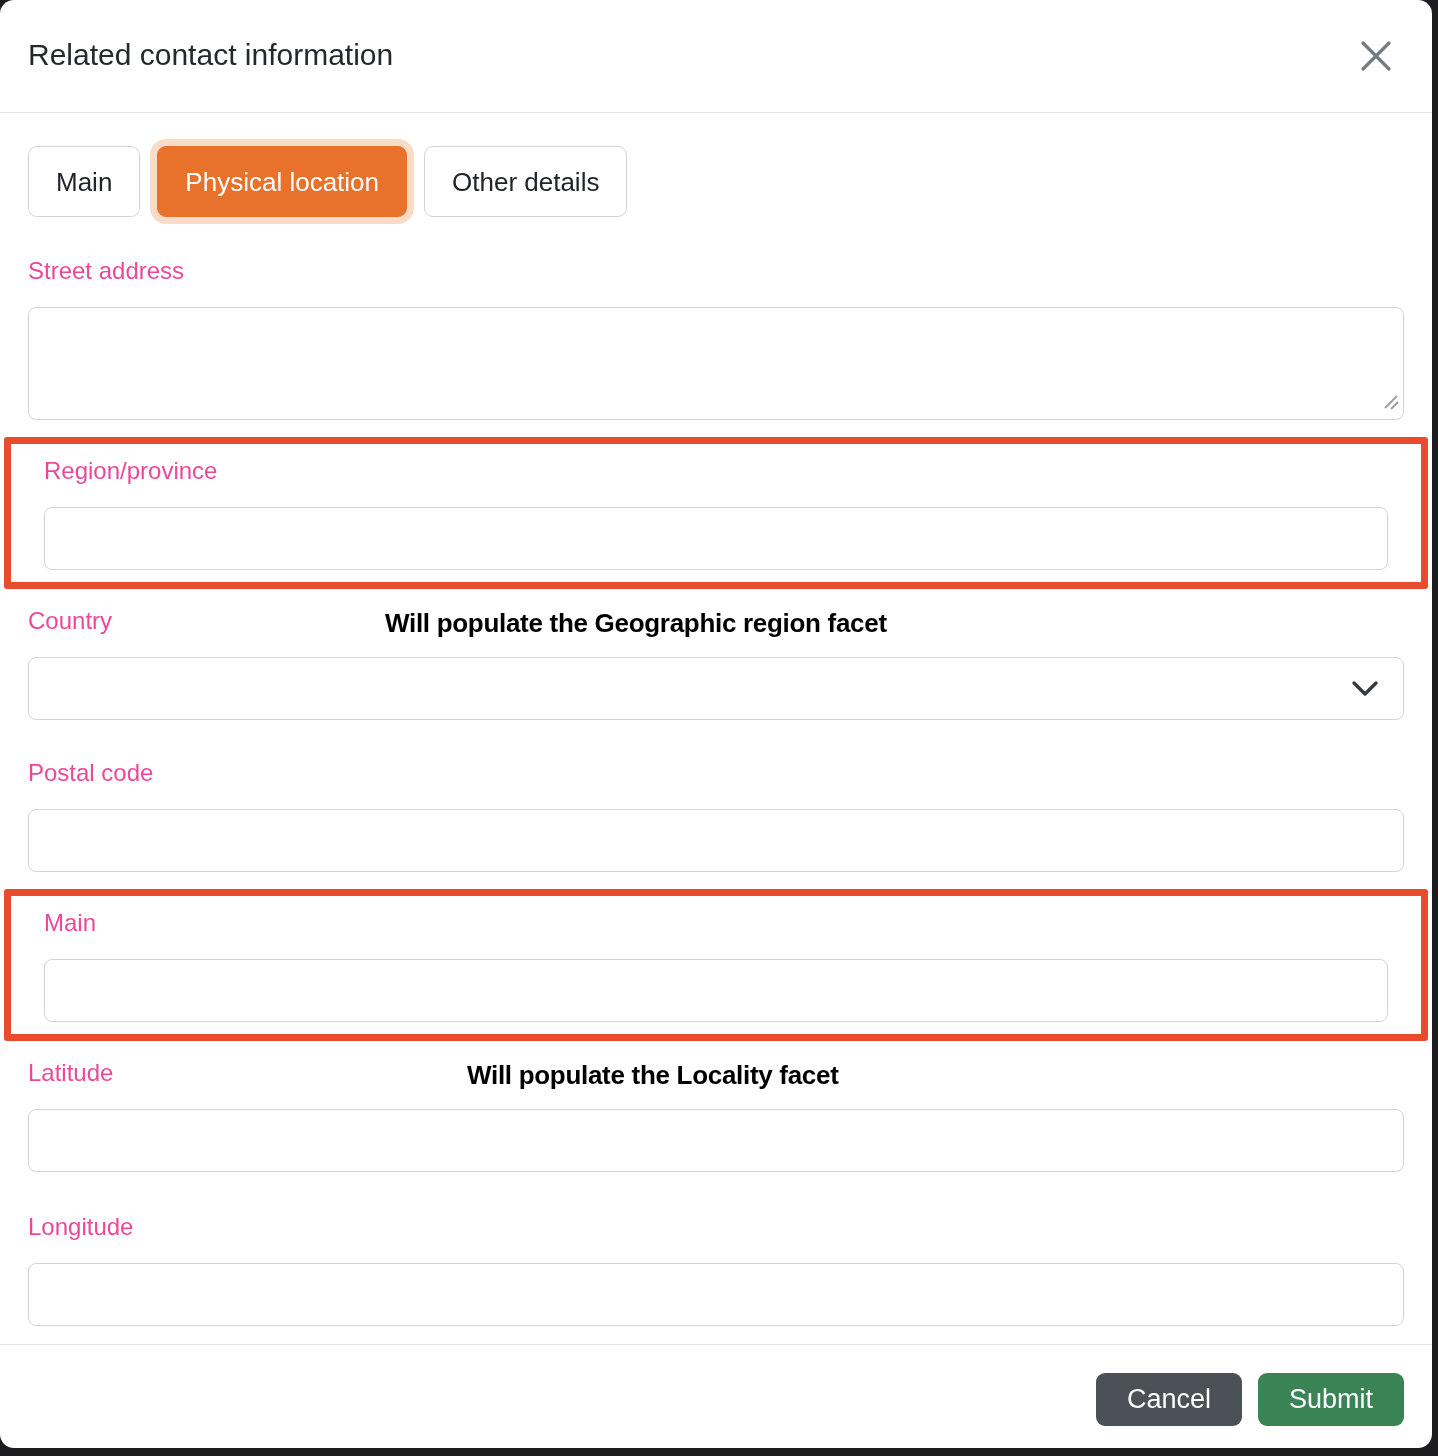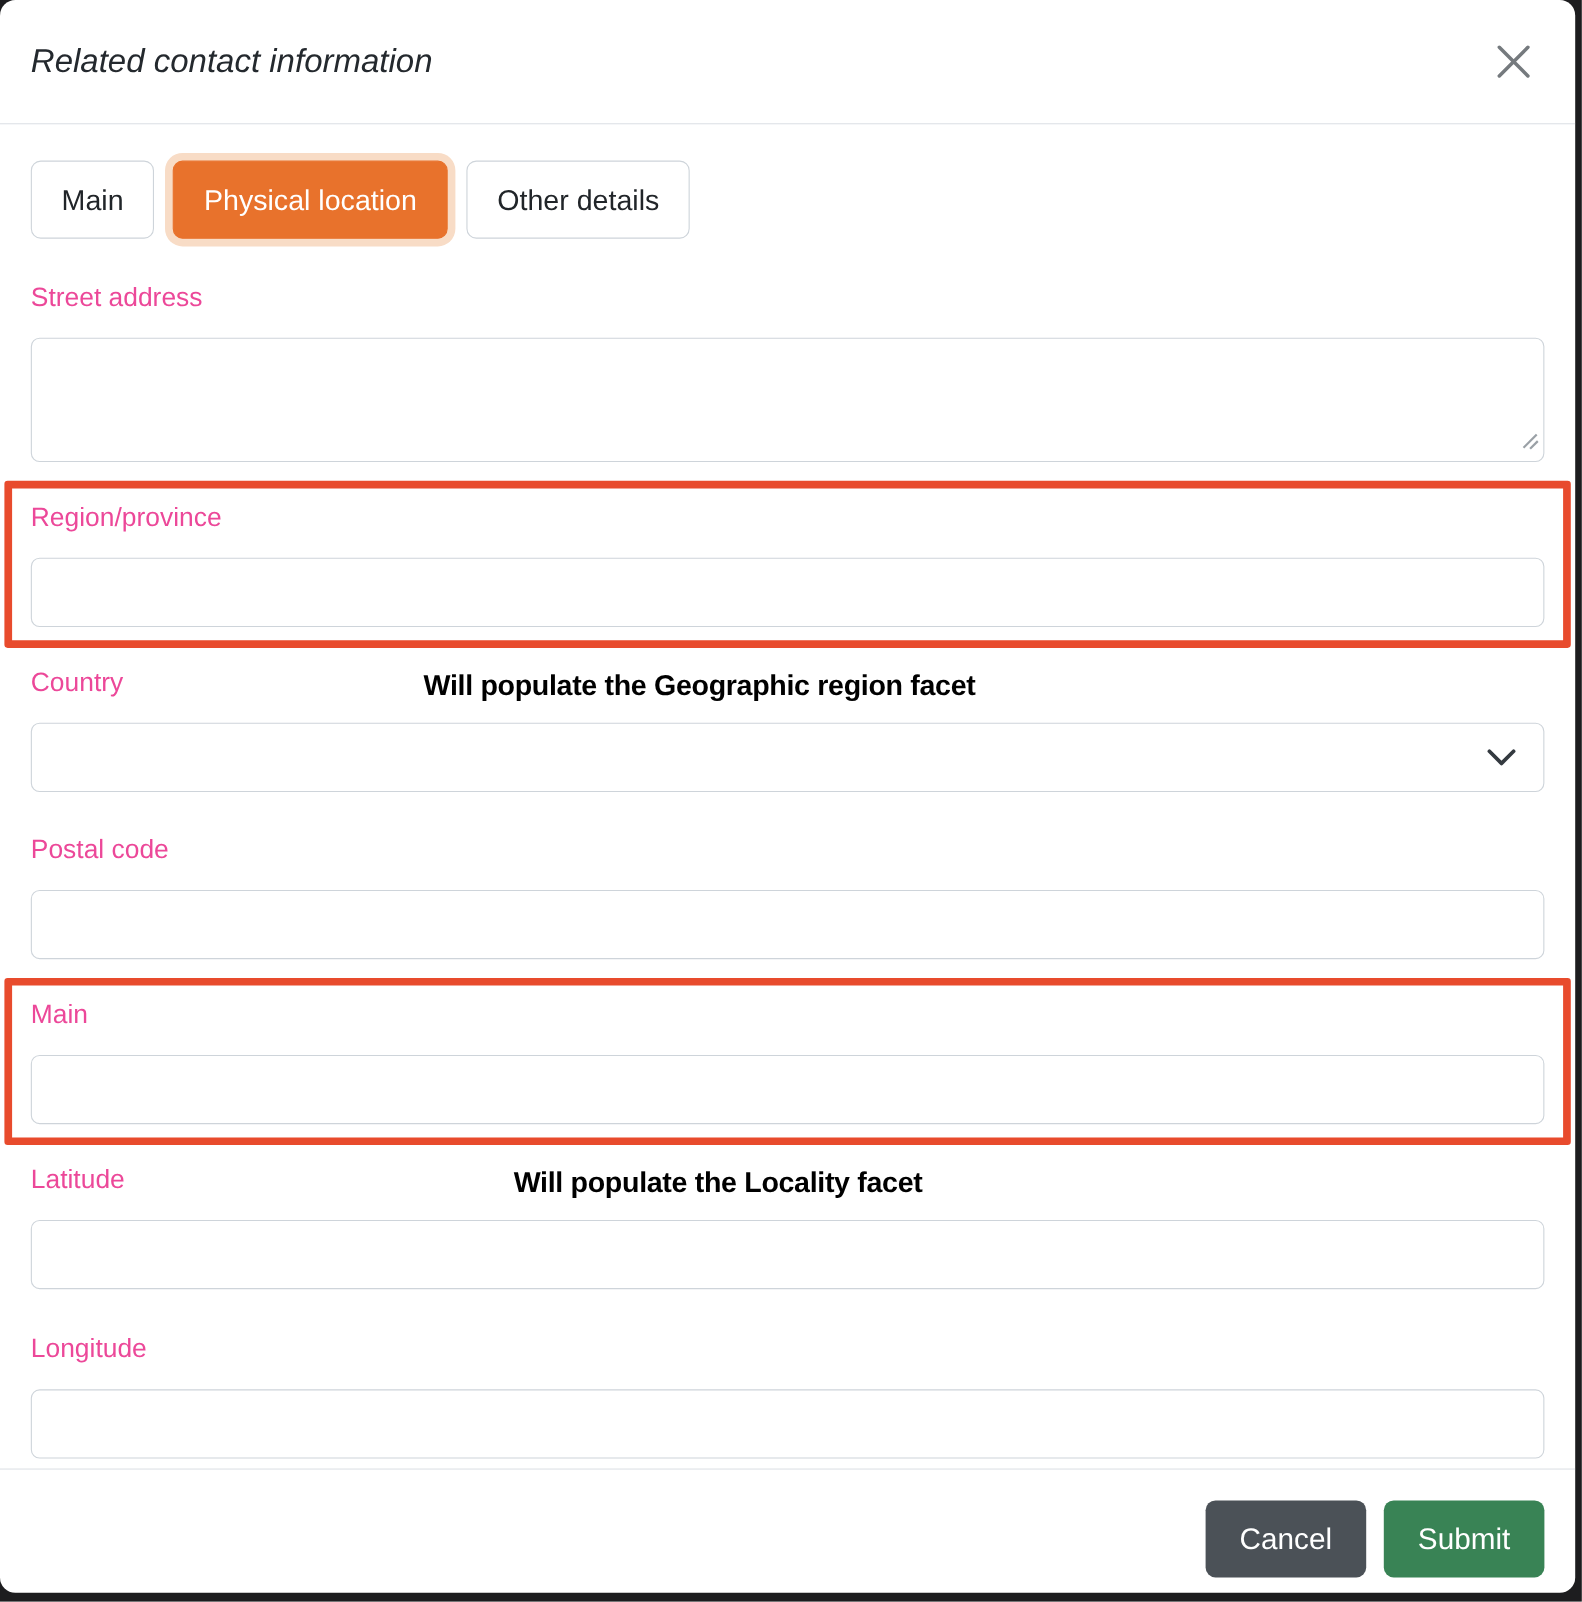--- a/index.html
+++ b/index.html
@@ -12,24 +12,23 @@
   }
   .modal{
     position:absolute;top:0;left:0;
     width:1432px;height:1448px;
     background:#ffffff;border-radius:14px;
     display:flex;flex-direction:column;
     box-sizing:border-box;overflow:hidden;
   }
   
   .modal-header{
-    display:flex;justify-content:space-between;align-items:center;
+    display:flex;justify-content:space-between;align-items:flex-start;
     padding:34px 28px;border-bottom:1px solid #dee2e6;
     box-sizing:border-box;
-    font-style:italic;
   }
   .modal-title{
     font-size:30px;line-height:42px;color:#24292e;font-weight:400;margin:0;
   }
   .close-btn{
     background:none;border:none;padding:0;margin:0 6px 0 0;cursor:pointer;
     width:44px;height:44px;display:flex;align-items:center;justify-content:center;
   }
   
   .modal-body{
@@ -70,33 +69,33 @@
   .resize-handle{
     position:absolute;right:5px;bottom:6px;pointer-events:none;
   }
   .select-wrap{position:relative;}
   .chevron{
     position:absolute;right:24px;top:50%;transform:translateY(-50%);
     pointer-events:none;display:flex;
   }
   .highlight{
     border:7px solid #e84b2d;border-radius:3px;
-    margin:0 -24px 17px;padding:12px 17px;
+    margin:0 -24px 17px;padding:12px 33px;
   }
   .highlight .form-group{margin:0;}
   .highlight + .form-group .label-row{margin-top:0;}
   
   .modal-footer{
     border-top:1px solid #dee2e6;
     padding:28px 28px 22px;box-sizing:border-box;
     display:flex;justify-content:flex-end;gap:16px;
   }
   .btn{
     font-family:inherit;font-size:27px;color:#fff;border:none;cursor:pointer;
-    height:70px;padding:0 31px;border-radius:9px;
+    height:53px;padding:0 31px;border-radius:9px;
   }
   .btn-cancel{background:#4b5157;}
   .btn-submit{background:#398355;}
 </style>
 </head>
 <body>
 
 <div class="modal">
 
   <div class="modal-header">

